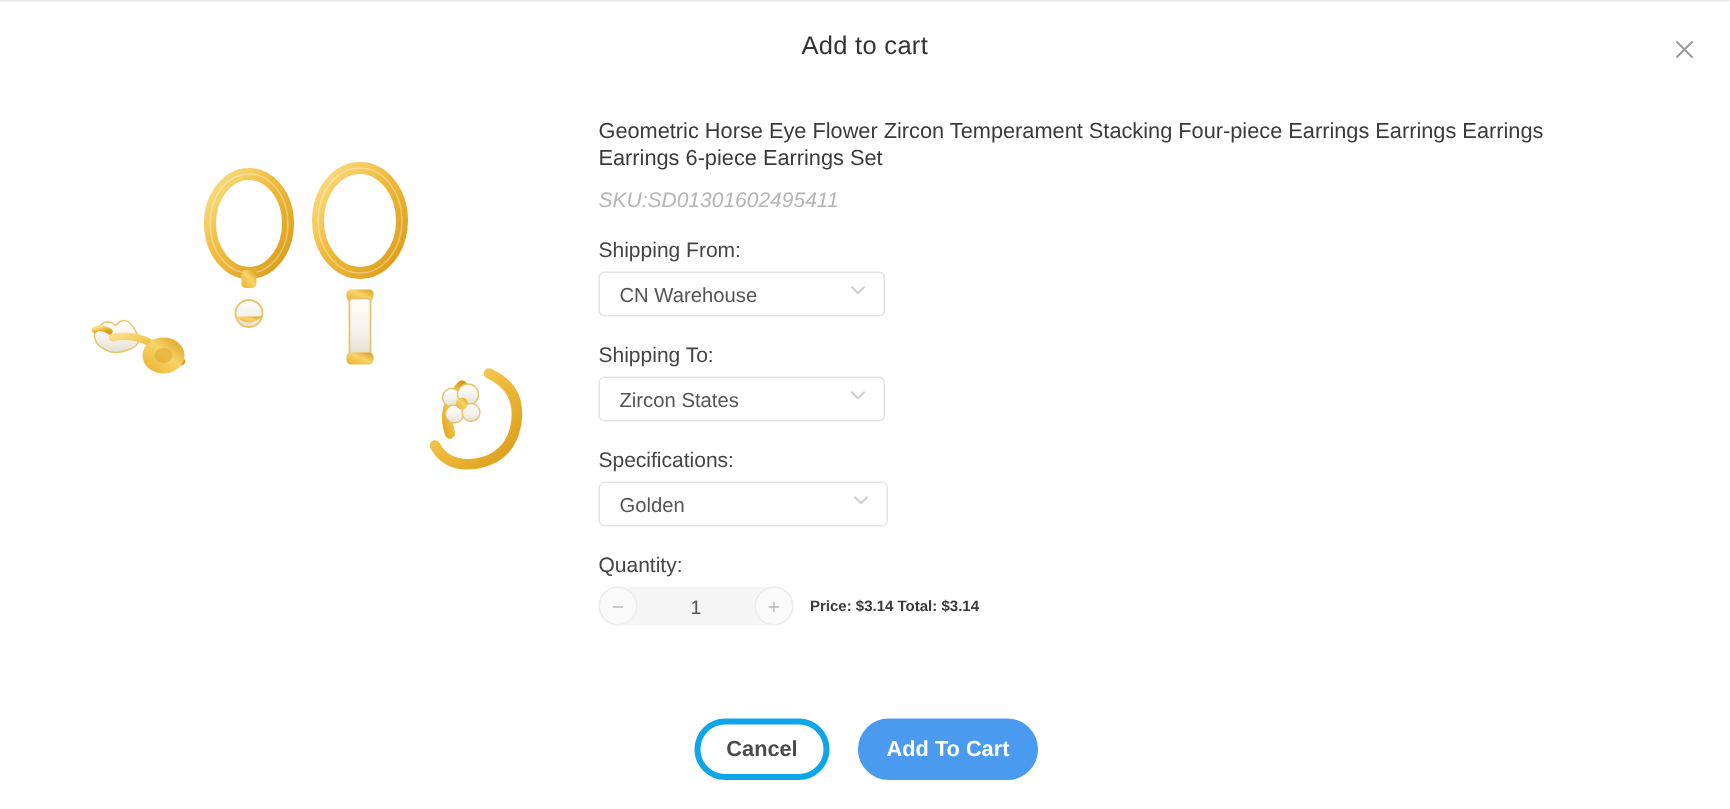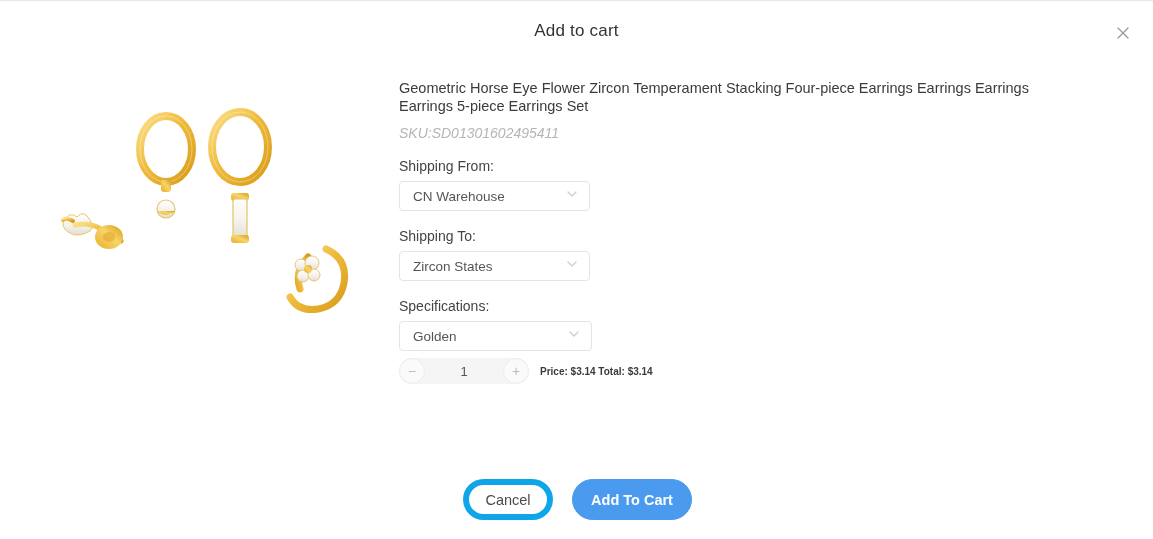--- a/index.html
+++ b/index.html
@@ -162,22 +162,23 @@
     font-size: 14.5px;
     display: flex;
     align-items: center;
     justify-content: center;
     cursor: pointer;
     box-sizing: border-box;
   }
   .btn-cancel {
     width: 90px;
     background: #ffffff;
-    border: 6px solid #0ea5e9;
+    border: 4px solid #0ea5e9;
     color: #4b4b4b;
+    font-weight: bold;
   }
   .btn-primary {
     width: 120px;
     background: #4a9bf0;
     border: 1px solid #4a9bf0;
     color: #ffffff;
     font-weight: bold;
   }
 </style>
 </head>
@@ -247,21 +248,21 @@
         <circle cx="7" cy="11" r="6" fill="url(#gem)" stroke="#e3c36b" stroke-width=".9"></circle>
         <circle cx="18" cy="10" r="6" fill="url(#gem)" stroke="#e3c36b" stroke-width=".9"></circle>
         <circle cx="12" cy="4" r="4" fill="url(#gold2)"></circle>
       </g>
     </g>
   </svg>
 </div>
 
 <div class="form-col">
 
-  <p class="product-title">Geometric Horse Eye Flower Zircon Temperament Stacking Four-piece Earrings Earrings Earrings Earrings 5-piece Earrings Set</p>
+  <p class="product-title">Geometric Horse Eye Flower Zircon Temperament Stacking Four-piece Earrings Earrings Earrings Earrings 6-piece Earrings Set</p>
   <div class="sku">SKU:SD01301602495411</div>
 
   <div class="field-label">Shipping From:</div>
   <div class="select-box wide">
     <span class="select-value">CN Warehouse</span>
     <span class="chevron">
       <svg width="14" height="14" viewBox="0 0 14 14" fill="none" stroke="currentColor" stroke-width="1.4" stroke-linecap="round" stroke-linejoin="round">
           <polyline points="3,5 7,9 11,5"></polyline>
         </svg>
     </span>
@@ -280,20 +281,21 @@
   <div class="field-label">Specifications:</div>
   <div class="select-box narrow">
     <span class="select-value">Golden</span>
     <span class="chevron">
       <svg width="14" height="14" viewBox="0 0 14 14" fill="none" stroke="currentColor" stroke-width="1.4" stroke-linecap="round" stroke-linejoin="round">
           <polyline points="3,5 7,9 11,5"></polyline>
         </svg>
     </span>
   </div>
 
+  <div class="field-label">Quantity:</div>
   <div class="qty-row">
     <div class="stepper">
       <div class="step-btn">−</div>
       <div class="qty-value">1</div>
       <div class="step-btn">+</div>
     </div>
     <div class="price-text">Price: $3.14 Total: $3.14</div>
   </div>
 
 </div>

